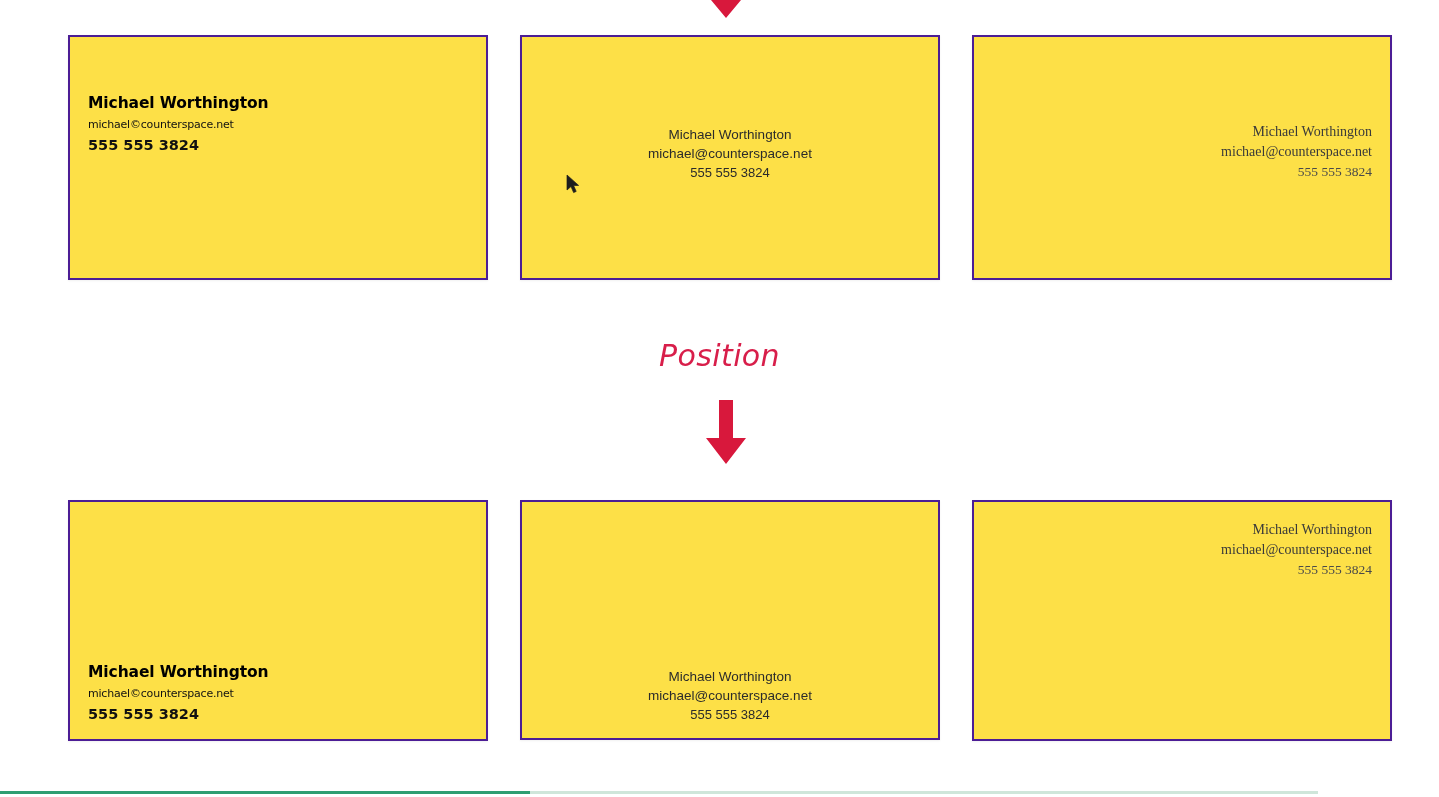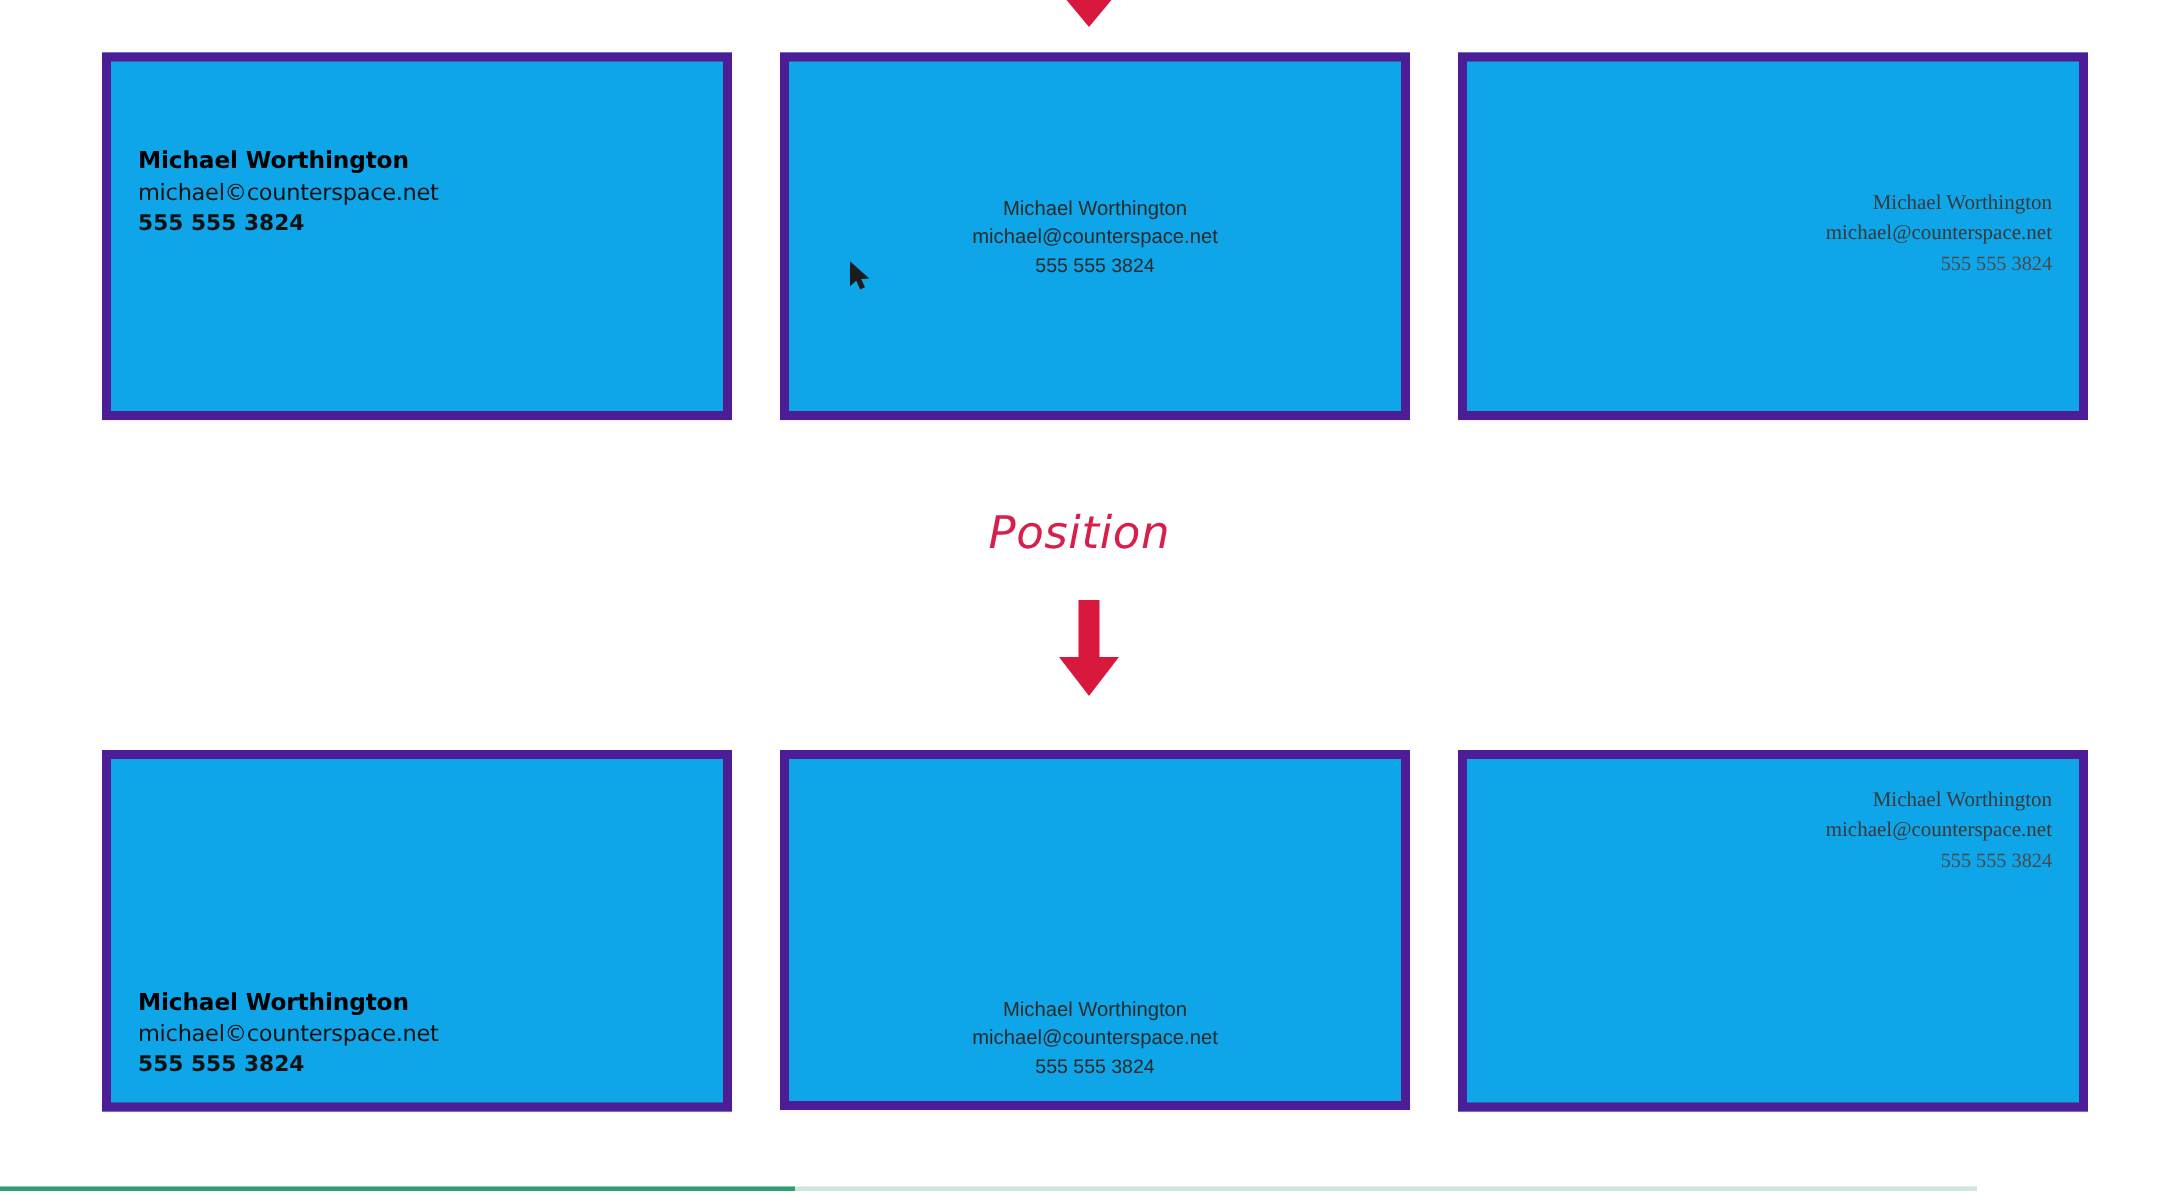--- a/index.html
+++ b/index.html
@@ -15,22 +15,22 @@
   #stage {
     position: relative;
     width: 1439px;
     height: 797px;
     background: #ffffff;
   }
 
   
   .card {
     position: absolute;
-    background: #0ea5e9;
-    border: 6px solid #4c1d95;
+    background: #fde047;
+    border: 2px solid #4c1d95;
     box-sizing: border-box;
     box-shadow: 0 1px 2px rgba(0,0,0,0.06);
     overflow: hidden;
   }
 
   .card-inner {
     position: absolute;
     left: 0;
     right: 0;
     padding: 0 18px;
@@ -49,21 +49,21 @@
     letter-spacing: 0.1px;
   }
   .face-geo .l-name {
     font-size: 15.5px;
     font-weight: 700;
     line-height: 21px;
     letter-spacing: -0.1px;
     color: #000000;
   }
   .face-geo .l-email {
-    font-size: 15px;
+    font-size: 11px;
     font-weight: 400;
     line-height: 21px;
     letter-spacing: -0.2px;
     color: #111111;
   }
   .face-geo .l-phone {
     font-size: 14.5px;
     font-weight: 700;
     line-height: 21px;
     letter-spacing: 0px;

